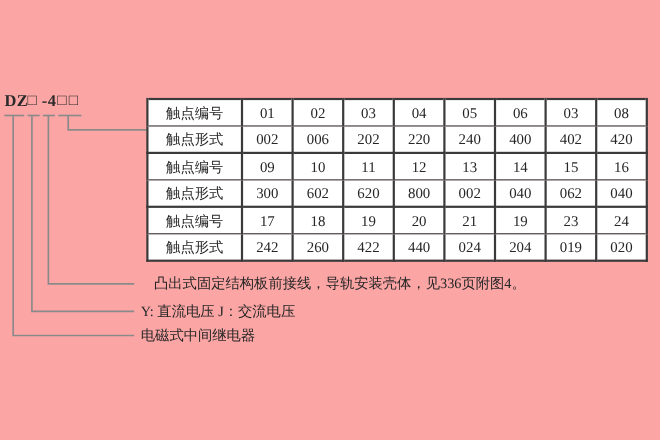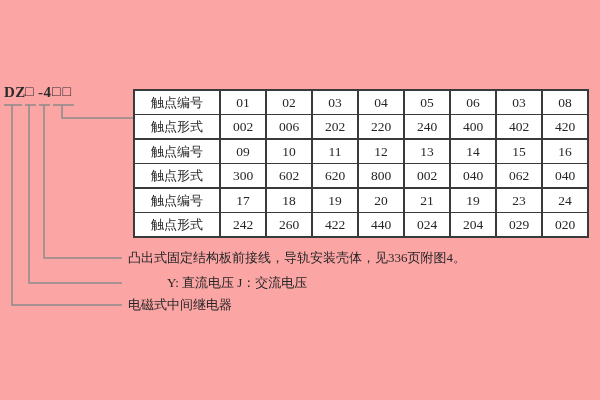--- a/index.html
+++ b/index.html
@@ -61,22 +61,22 @@
   
   .legend-item {
     position: absolute;
     left: 128px;
     height: 16px;
     line-height: 16px;
     font-size: 13px;
     color: #262626;
     white-space: nowrap;
   }
-  .legend-0 { top: 250px; }
-  .legend-1 { top: 275px; margin-left: 39px; }
+  .legend-0 { top: 250px; margin-left: 12px; }
+  .legend-1 { top: 275px; }
   .legend-2 { top: 297px; }
 </style>
 </head>
 <body>
 
 <div class="page">
 
   <svg class="lines" viewBox="0 0 600 400" xmlns="http://www.w3.org/2000/svg">
     <g stroke="#8a8a8a" stroke-width="1.5" fill="none">
 
@@ -168,21 +168,21 @@
           <td>24</td>
         </tr>
         <tr class="pair-end">
           <th>触点形式</th>
           <td>242</td>
           <td>260</td>
           <td>422</td>
           <td>440</td>
           <td>024</td>
           <td>204</td>
-          <td>029</td>
+          <td>019</td>
           <td>020</td>
         </tr>
       </tbody>
   </table>
 
   <div>
     <div class="legend-item legend-0">凸出式固定结构板前接线，导轨安装壳体，见336页附图4。</div>
     <div class="legend-item legend-1">Y: 直流电压  J：交流电压</div>
     <div class="legend-item legend-2">电磁式中间继电器</div>
   </div>

